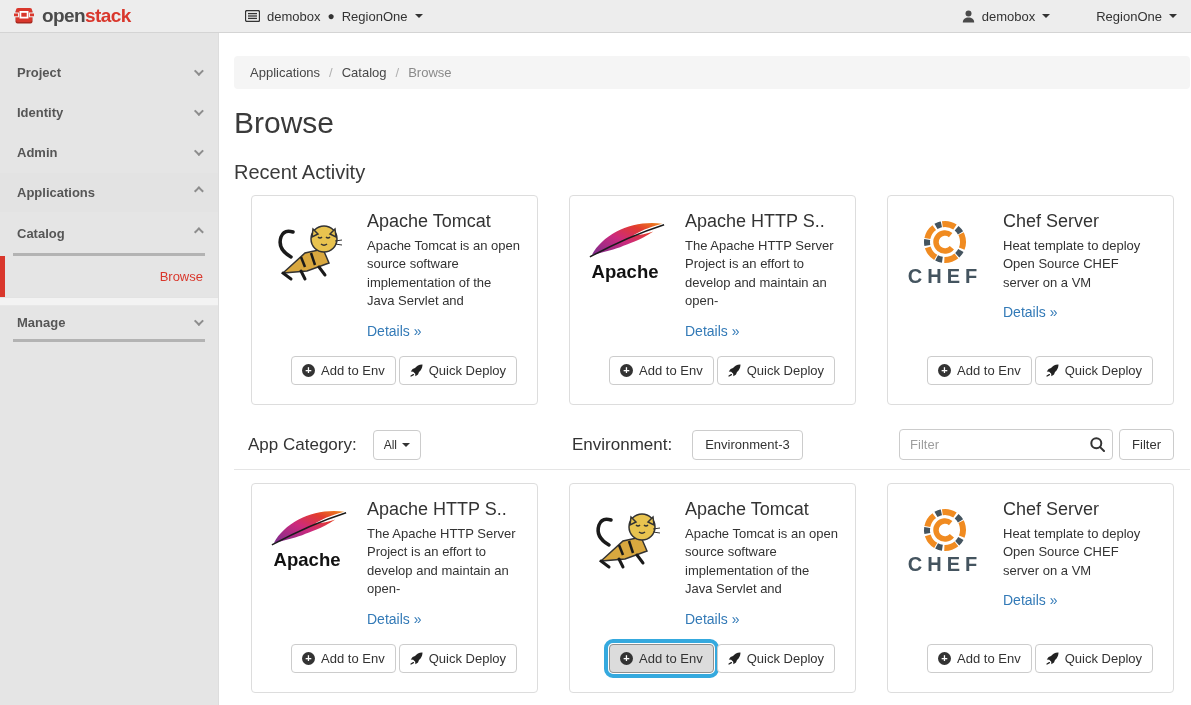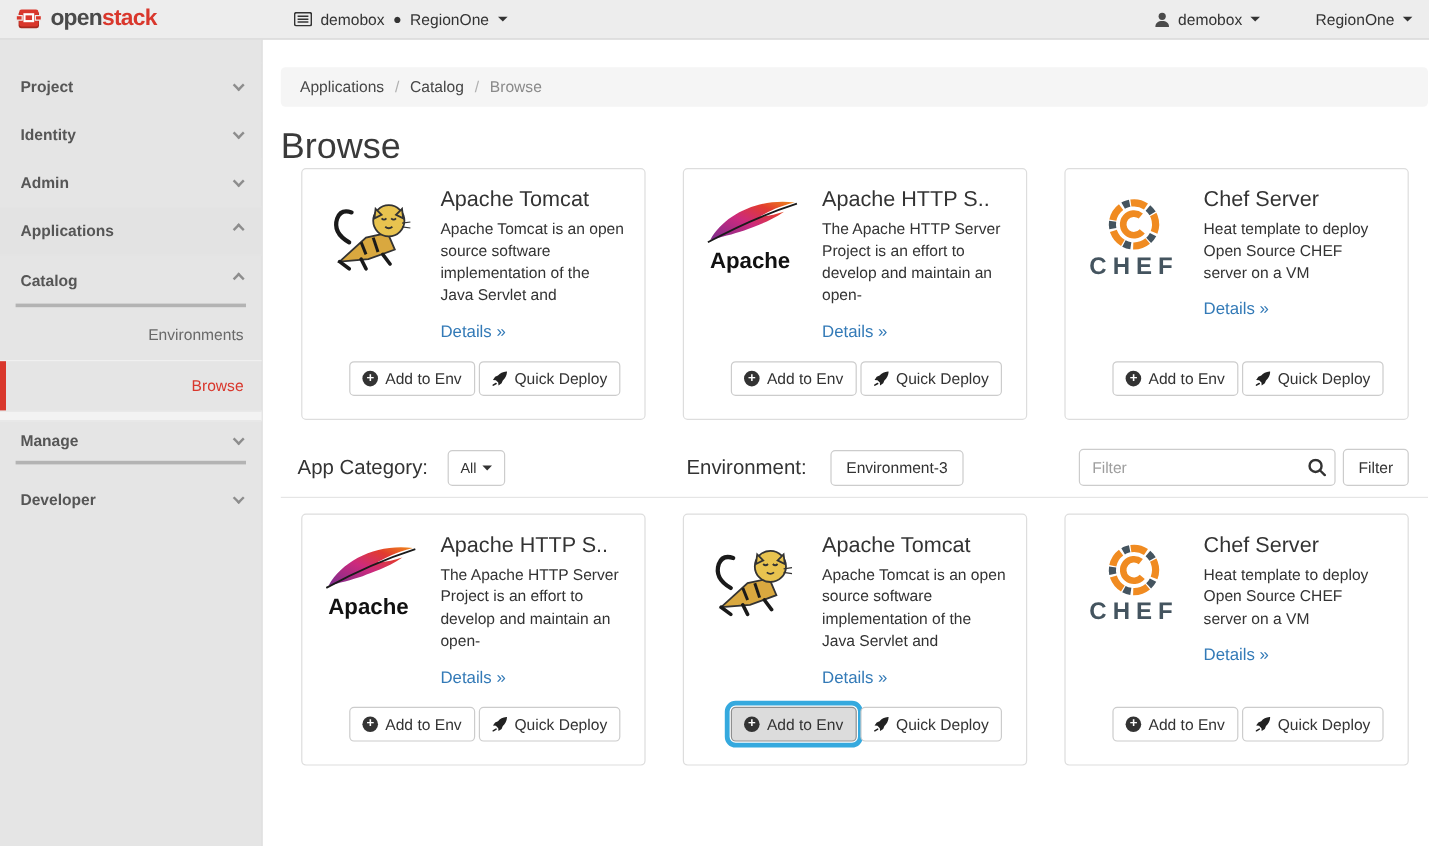--- a/index.html
+++ b/index.html
@@ -151,54 +151,48 @@
   <div class="nav-item open-section">
     <span>Applications</span>
     <span class="chev up"></span>
   </div>
   <div class="nav-item no-border">
     <span>Catalog</span>
     <span class="chev up"></span>
   </div>
   <div class="section-underline"></div>
 
-  <div class="sub-item">
-    <span>Environments</span>
-  </div>
   <div class="sub-item active">
     <span class="active-bar"></span>
     <span>Browse</span>
   </div>
 
   <div class="group-gap"></div>
 
   <div class="nav-item no-border" style="height:33px;">
     <span>Manage</span>
     <span class="chev down"></span>
   </div>
   <div class="section-underline"></div>
   <div class="panel-pad"></div>
 
-  <div class="nav-item">
-    <span>Developer</span>
-    <span class="chev down"></span>
-  </div>
 </div>
 
 <div class="main">
 
   <div class="breadcrumb">
     <a class="crumb">Applications</a>
     <span class="crumb-sep">/</span>
     <a class="crumb">Catalog</a>
     <span class="crumb-sep">/</span>
     <span class="crumb current">Browse</span>
   </div>
 
   <h1 class="page-title">Browse</h1>
+  <h2 class="section-title">Recent Activity</h2>
 
   <div class="cards-row">
 
     <div class="card">
       <div class="card-top">
         <div class="logo-box">
           <svg width="76" height="76" viewBox="0 0 76 76">
             <path d="M20 42 Q6 34 10 22 q3 -8 12 -5" fill="none" stroke="#1a1a1a" stroke-width="3.5" stroke-linecap="round"></path>
             <path d="M12 58 L34 38 L52 34 L58 48 L36 56 Z" fill="#d9a83f" stroke="#333" stroke-width="1.5"></path>
             <line x1="30" y1="42" x2="34" y2="52" stroke="#1a1a1a" stroke-width="2.5"></line>

